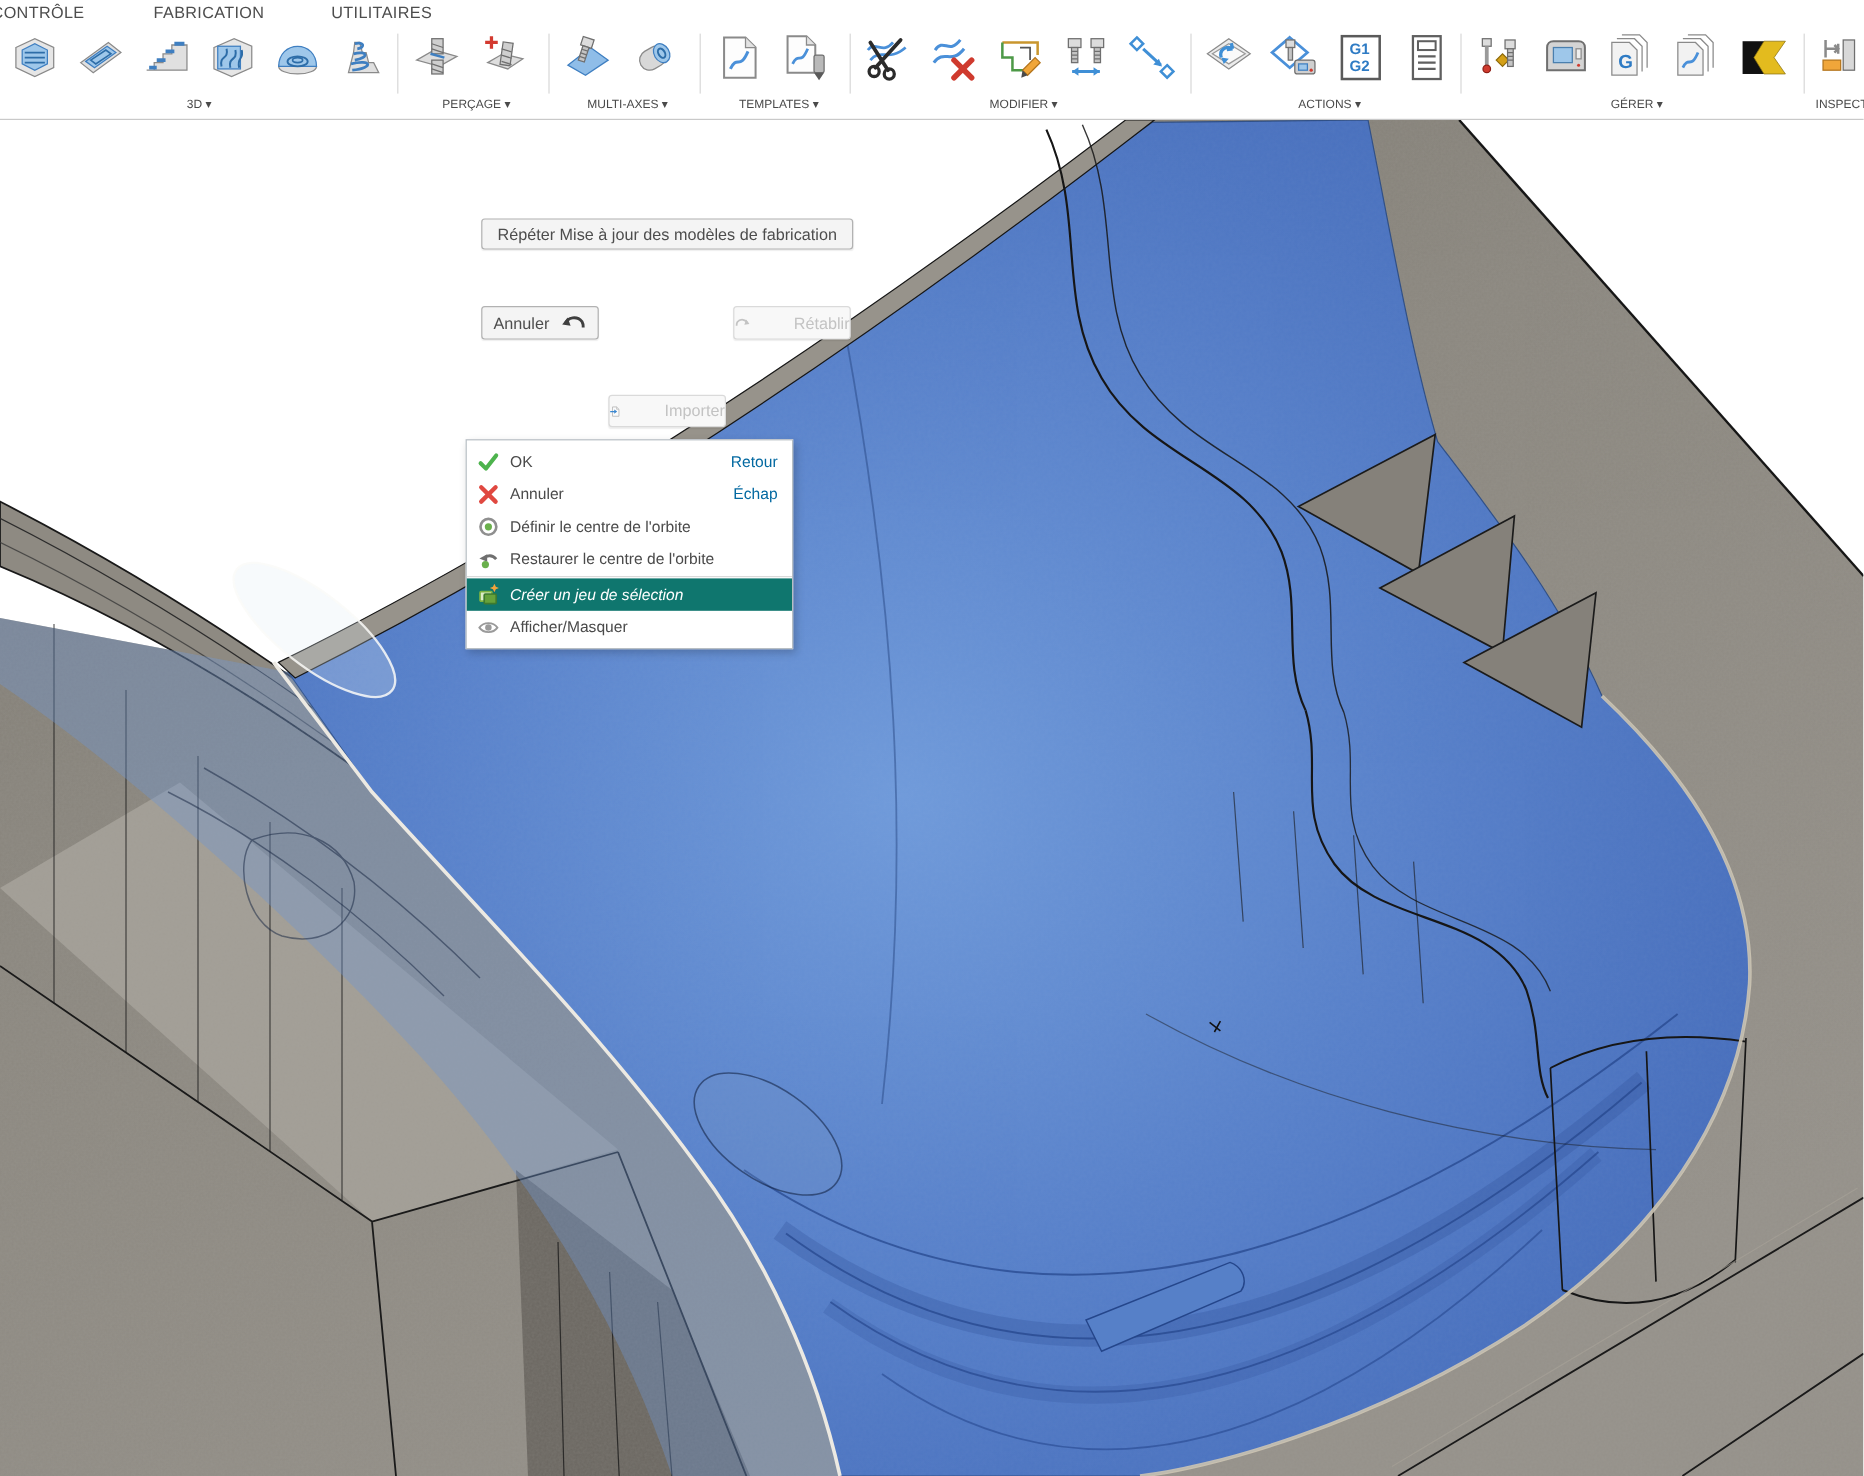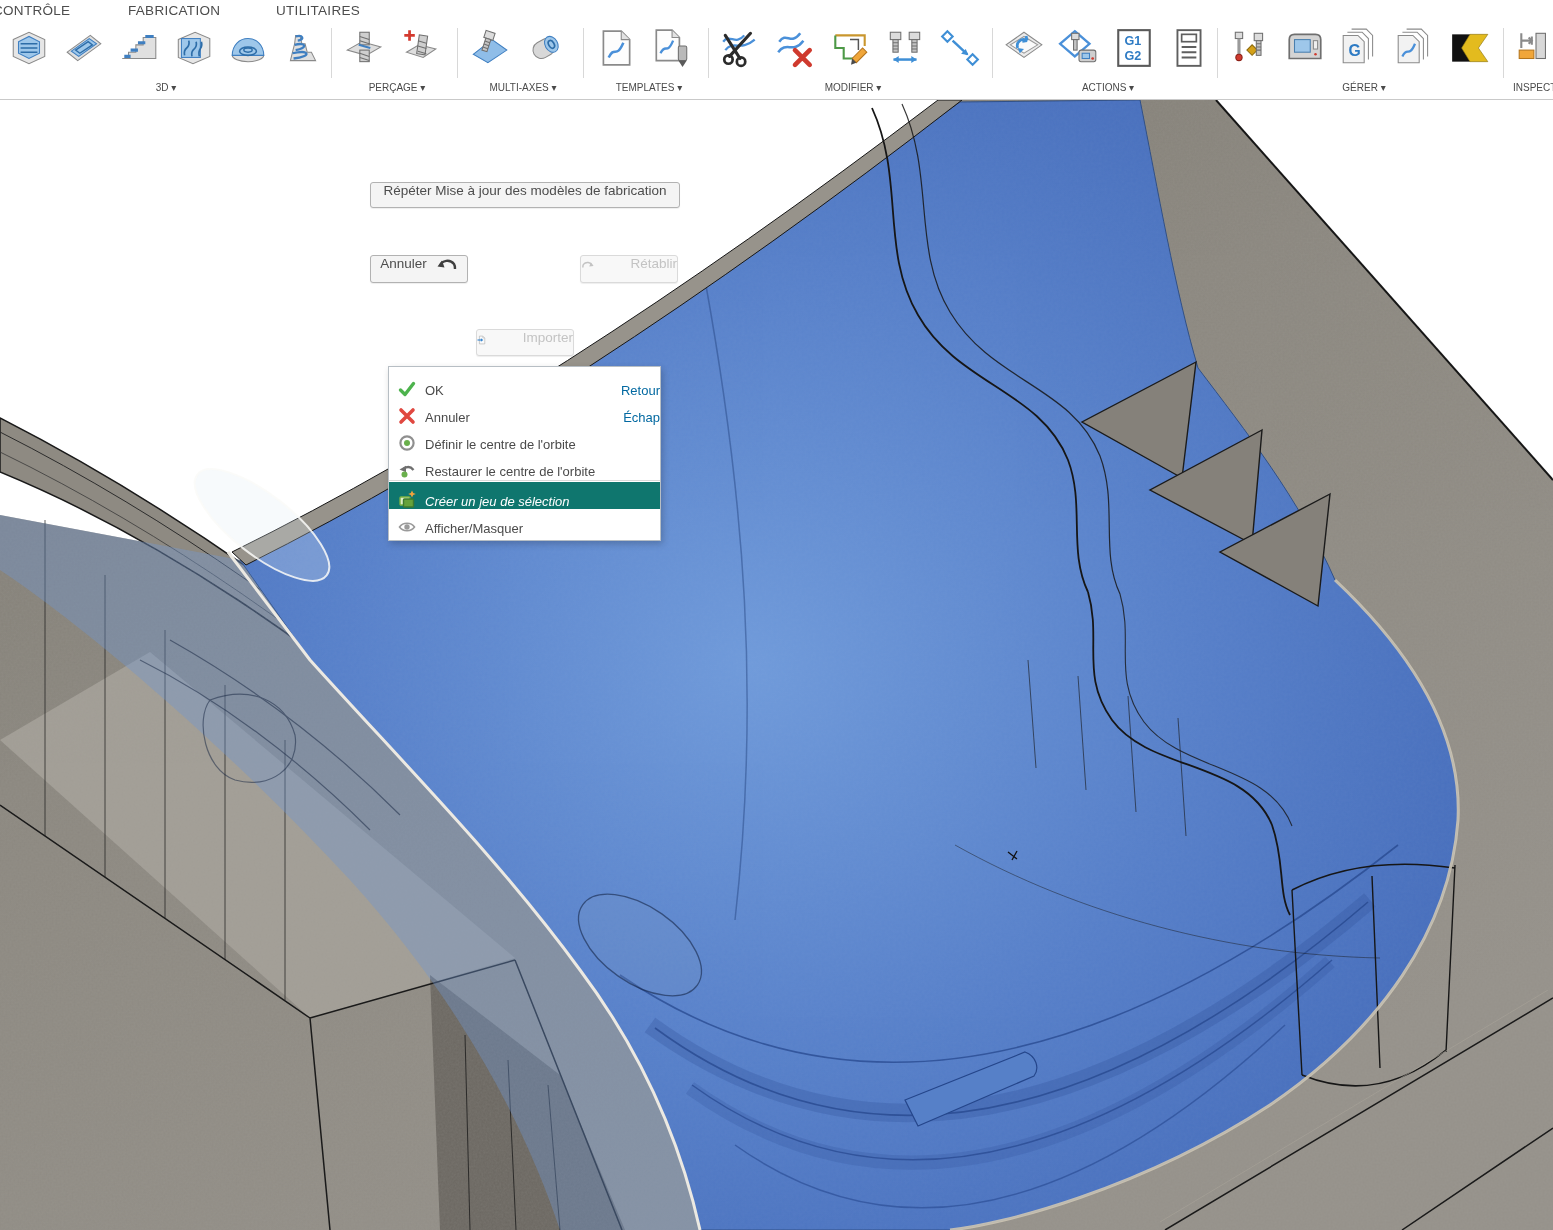--- a/index.html
+++ b/index.html
@@ -15,34 +15,34 @@
   .ticon { width:46px; height:48px; display:flex; align-items:center; justify-content:center;
            cursor:pointer; }
   .glabel { position:absolute; bottom:5px; left:0; right:0; text-align:center;
             font-size:10px; color:#4a4a4a; white-space:nowrap; cursor:pointer; }
   .tsep { position:absolute; top:28px; width:1px; height:50px; background:#d8d8d8; }
   
   #canvas { position:absolute; left:0; top:100px; width:1553px; height:1130px;
             background:#fff; overflow:hidden; }
   #modelsvg { position:absolute; left:0; top:0; }
   
-  .cvbtn { position:absolute; display:flex; align-items:flex-start; justify-content:center; gap:9px;
+  .cvbtn { position:absolute; display:flex; align-items:center; justify-content:center; gap:9px;
            background:#f4f4f4; border:1px solid #b2b2b2; border-radius:3px;
            font-size:13.5px; color:#4d4d4d; box-shadow:0 1px 1px rgba(0,0,0,.07);
-           cursor:pointer; z-index:40; white-space:nowrap; }
+           cursor:pointer; z-index:40; white-space:nowrap;margin-left:31px; }
   .cvbtn.disabled { color:#c3c3c3; border-color:#dadada; background:#f8f8f8; cursor:default;gap:36px; }
   #btn-repeat { left:370px; top:182px; width:310px; height:26px; }
   #btn-undo   { left:370px; top:255px; width:98px;  height:28px; }
   #btn-redo   { left:580px; top:255px; width:98px;  height:28px; }
   #btn-import { left:476px; top:329px; width:98px;  height:27px; }
   
   #ctxmenu { position:absolute; left:388px; top:366px; width:273px; z-index:50;
              background:#ffffff; border:1px solid #b7bec4; box-shadow:2px 3px 7px rgba(0,0,0,.2);
              padding:4px 0; }
-  .mitem { height:27px; display:flex; align-items:flex-end; padding:0 0 0 9px;
+  .mitem { height:27px; display:flex; align-items:center; padding:0 12px 0 9px;
            font-size:13px; color:#4a4a4a; cursor:pointer; }
   .mitem .mico { width:27px; display:flex; align-items:center; flex:0 0 27px; }
   .mitem .mlabel { flex:1 1 auto; white-space:nowrap; }
   .mitem .mshort { color:#0369a1; font-size:13px; }
   .mitem.hl { background:#0f766e; color:#ffffff;font-style:italic; }
   .msep { height:0; border-top:1px solid #dadada; margin:1px 0; }
 </style>
 </head>
 <body>
 

